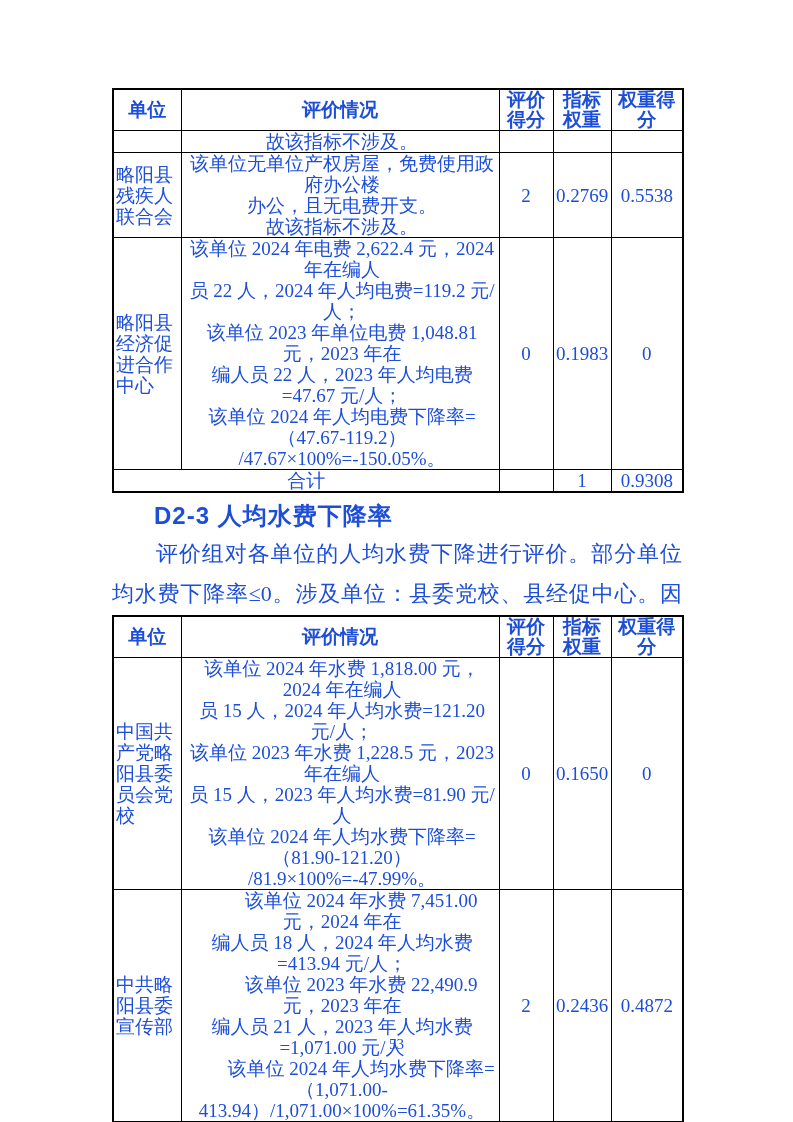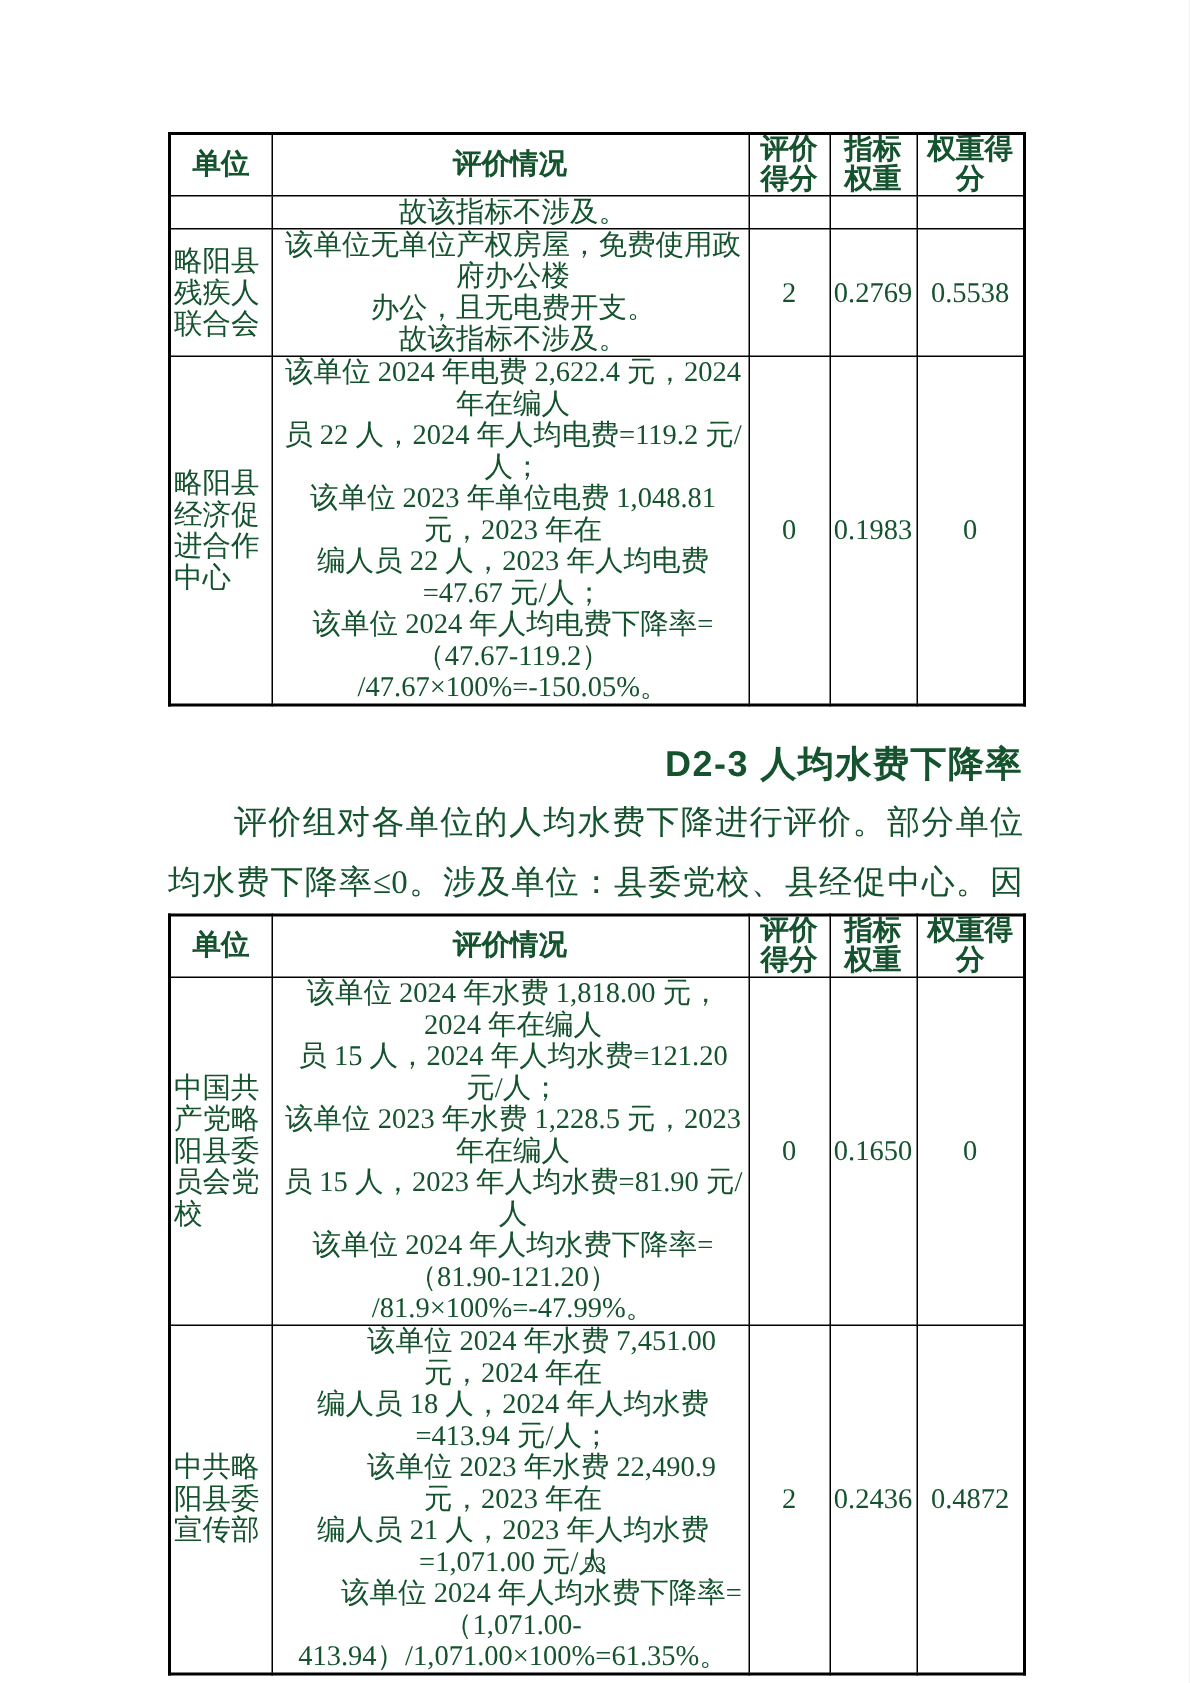--- a/index.html
+++ b/index.html
@@ -3,21 +3,21 @@
 <meta charset="utf-8">
 <style>
   * { margin: 0; padding: 0; box-sizing: border-box; }
   html, body { background: #e8e8e8; }
   .page {
     position: relative;
     width: 793px;
     height: 1122px;
     background: #ffffff;
     font-family: "Liberation Serif", "DejaVu Serif", serif;
-    color: #14532d;
+    color: #1d4ed8;
     overflow: hidden;
   }
   .content {
     position: absolute;
     left: 112px;
     top: 88px;
     width: 570px;
   }
   table.doc-table {
     border-collapse: collapse;
@@ -46,27 +46,26 @@
     padding: 0 2px;
   }
   td.eval-cell {
     text-align: center;
     white-space: pre-line;
     padding: 0 2px 0 6px;
   }
   td.num-cell { text-align: center; }
   td.total-cell { text-align: center; }
   .section-heading {
-    margin: 25px 0 0 42px;
+    margin: 9px 0 0 42px;
     font-family: "Liberation Sans", "DejaVu Sans", sans-serif;
     font-weight: bold;
     font-size: 24px;
     line-height: 28px;
     letter-spacing: 1px;
-    text-align: right;
   }
   .paragraph { margin-top: 4px; font-size: 22px; }
   .para-line {
     height: 40px;
     line-height: 40px;
     white-space: nowrap;
   }
   .para-line.justify { text-align: justify; text-align-last: justify; white-space: normal; overflow: hidden; }
   .para-line.indent { padding-left: 44px; }
   .page-number {
@@ -128,20 +127,26 @@
         <td class="eval-cell">该单位 2024 年电费 2,622.4 元，2024 年在编人
 员 22 人，2024 年人均电费=119.2 元/人；
 该单位 2023 年单位电费 1,048.81 元，2023 年在
 编人员 22 人，2023 年人均电费=47.67 元/人；
 该单位 2024 年人均电费下降率=（47.67-119.2）
 /47.67×100%=-150.05%。</td>
         <td class="num-cell">0</td>
         <td class="num-cell">0.1983</td>
         <td class="num-cell">0</td>
       </tr>
+      <tr style="height:21px">
+        <td class="total-cell" colspan="2">合计</td>
+        <td class="num-cell"></td>
+        <td class="num-cell">1</td>
+        <td class="num-cell">0.9308</td>
+      </tr>
     </tbody>
       </table>
 
     <div class="section-heading">D2-3 人均水费下降率</div>
 
     <div class="paragraph">
       <div class="para-line justify indent">评价组对各单位的人均水费下降进行评价。部分单位人</div>
       <div class="para-line justify">均水费下降率≤0。涉及单位：县委党校、县经促中心。因此，</div>
     </div>
 

